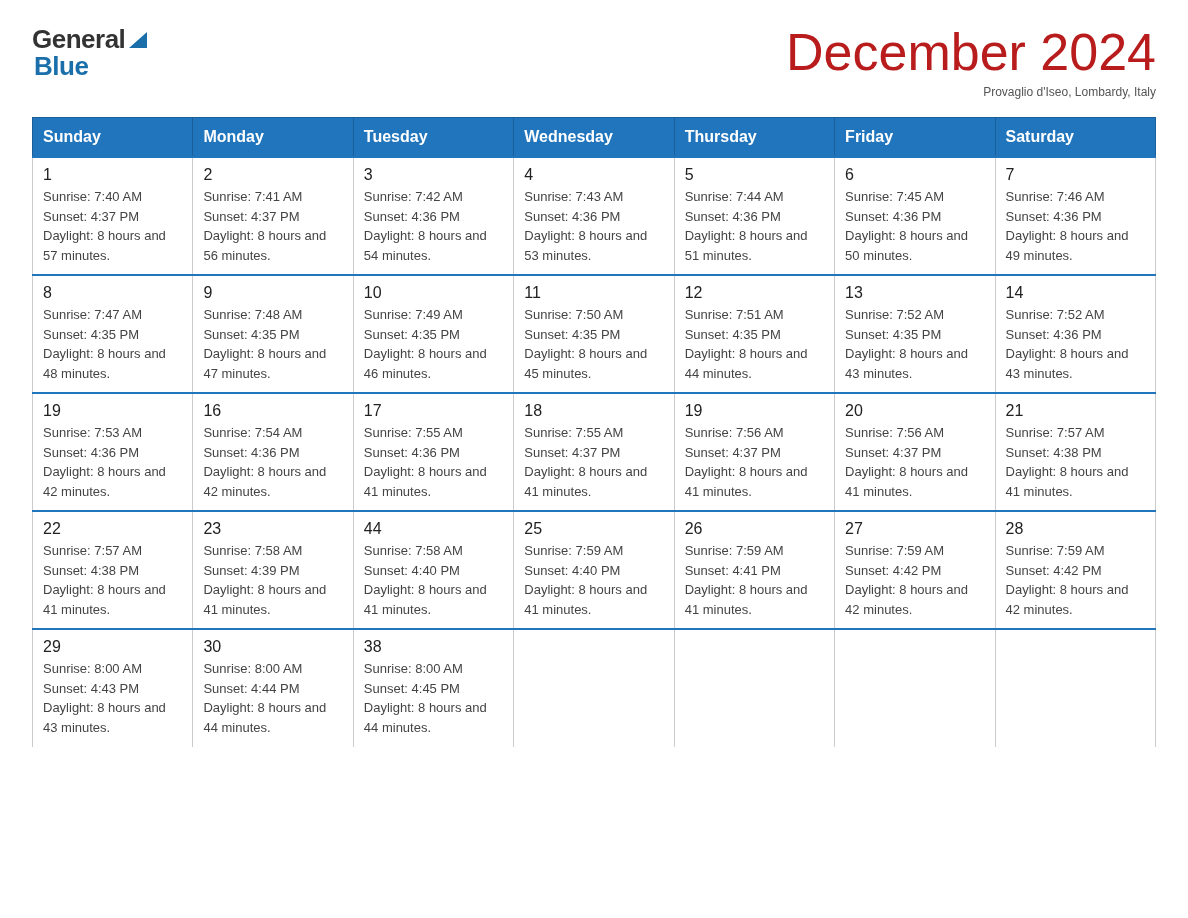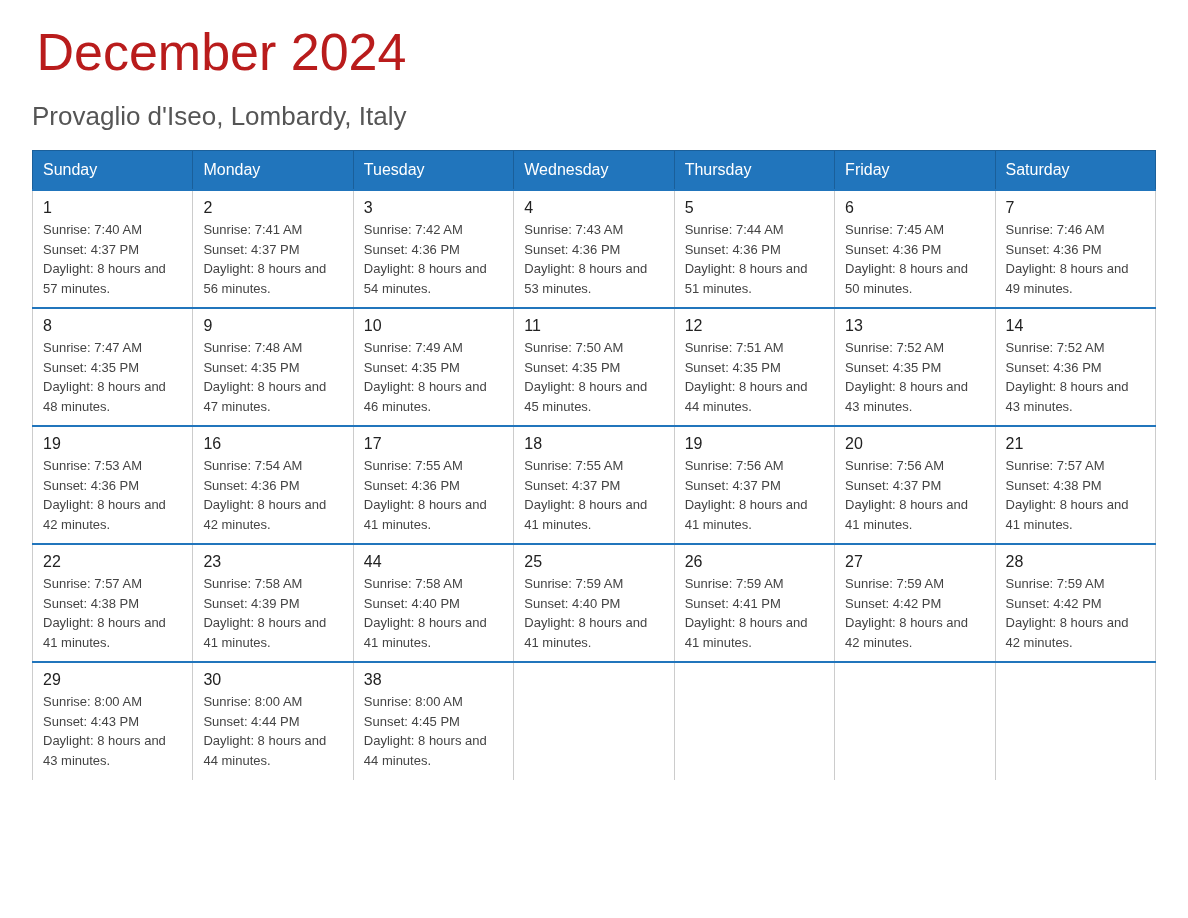--- a/index.html
+++ b/index.html
@@ -37,34 +37,34 @@
     .title-section {
       text-align: right;
     }
     .month-title {
       font-size: 52px;
       font-weight: normal;
       color: #b91c1c;
       line-height: 1.1;
     }
     .location-subtitle {
-      font-size: 26px;
+      font-size: 12px;
       color: #555;
-      margin-top: 20px;
+      margin-top: 4px;
     }
     table {
       width: 100%;
       border-collapse: collapse;
       table-layout: fixed;
     }
     thead tr th {
       background-color: #2175bc;
       color: #ffffff;
       font-size: 16px;
-      font-weight: normal;
+      font-weight: bold;
       padding: 10px 10px;
       text-align: left;
       border: 1px solid #1a5f9a;
     }
     tbody tr td {
       vertical-align: top;
       padding: 8px 10px;
       font-size: 13.5px;
       color: #333;
       border-left: 1px solid #ccc;
@@ -93,20 +93,32 @@
       text-align: right;
     }
     .empty-cell {
       background: #fff;
     }
   </style>
 </head>
 <body>
 
 <div class="header-section">
+  <div class="logo">
+    <div style="display:flex;align-items:center;">
+      <span class="logo-general">General</span>
+      <span style="display:inline-block;margin-left:4px;position:relative;top:0px;">
+        
+        <svg width="18" height="20" viewBox="0 0 18 20">
+          <polygon points="0,20 18,20 18,4" fill="#1a6fab"></polygon>
+        </svg>
+      </span>
+    </div>
+    <div class="logo-blue" style="margin-top:-4px;padding-left:2px;">Blue</div>
+  </div>
   <div class="title-section">
     <div class="month-title">December 2024</div>
     <div class="location-subtitle">Provaglio d'Iseo, Lombardy, Italy</div>
   </div>
 </div>
 
 <table>
   <thead>
     <tr>
       <th>Sunday</th>

